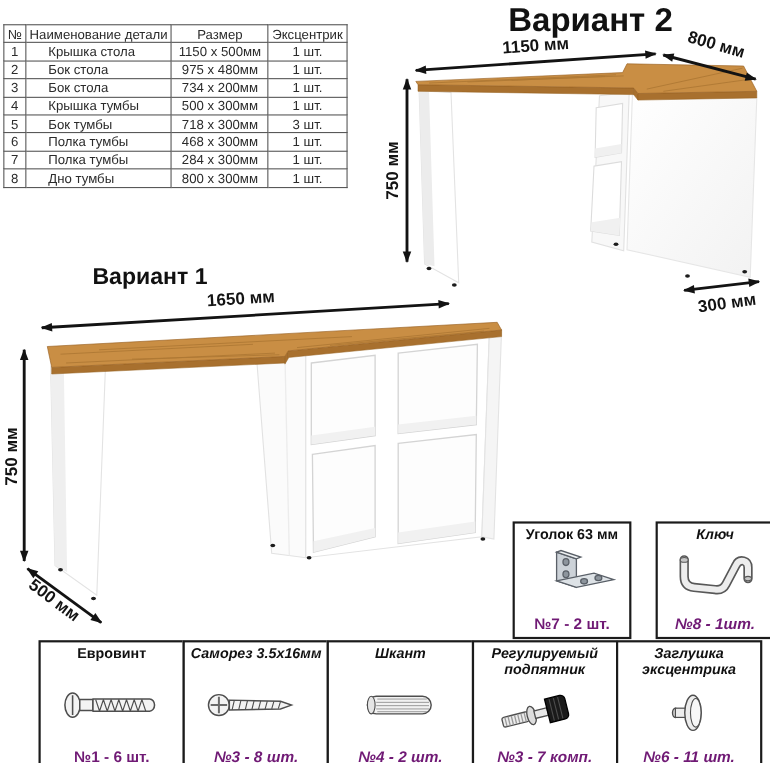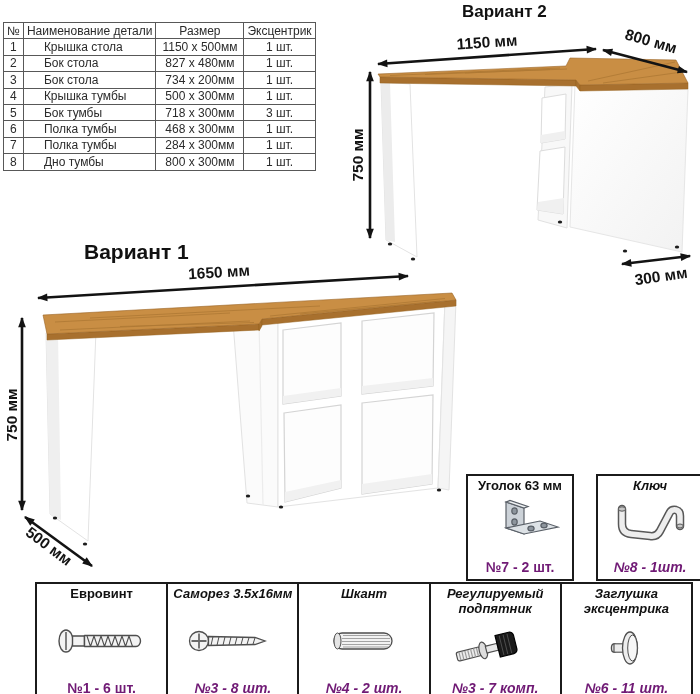--- a/index.html
+++ b/index.html
@@ -10,21 +10,21 @@
   .parts{position:absolute;left:3px;top:22px;border-collapse:collapse;font-size:12px;color:#2b2b2b;}
   .parts th,.parts td{border:1px solid #585858;padding:0 3px;height:15.4px;line-height:14px;
                       font-weight:normal;white-space:nowrap;}
   .parts th{text-align:center;}
   .parts td{text-align:center;}
   .parts td.nm{text-align:left;padding-left:20px;}
   .c-no{width:18px;} .c-nm{width:118px;} .c-sz{width:88px;} .c-qt{width:60px;}
 
   
   .v-title{position:absolute;font-weight:bold;color:#111;}
-  .v2-title{left:462px;top:2px;font-size:17px;}
+  .v2-title{left:462px;top:2px;font-size:30px;}
   .v1-title{left:84px;top:240px;font-size:21px;}
 
   
   .v2-svg{position:absolute;left:345px;top:28px;width:355px;height:262px;}
   .v1-svg{position:absolute;left:0px;top:238px;width:480px;height:350px;}
   svg text{font-family:"Liberation Sans",sans-serif;font-weight:bold;font-size:15.5px;fill:#131313;}
 
   
   .hw-row{position:absolute;display:flex;}
   .hw-top{left:466px;top:474px;width:227px;height:107px;gap:24px;}
@@ -60,21 +60,21 @@
     <tbody>
       <tr>
         <td>1</td>
         <td class="nm">Крышка стола</td>
         <td>1150 x 500мм</td>
         <td>1 шт.</td>
       </tr>
       <tr>
         <td>2</td>
         <td class="nm">Бок стола</td>
-        <td>827 x 480мм</td>
+        <td>975 x 480мм</td>
         <td>1 шт.</td>
       </tr>
       <tr>
         <td>3</td>
         <td class="nm">Бок стола</td>
         <td>734 x 200мм</td>
         <td>1 шт.</td>
       </tr>
       <tr>
         <td>4</td>

